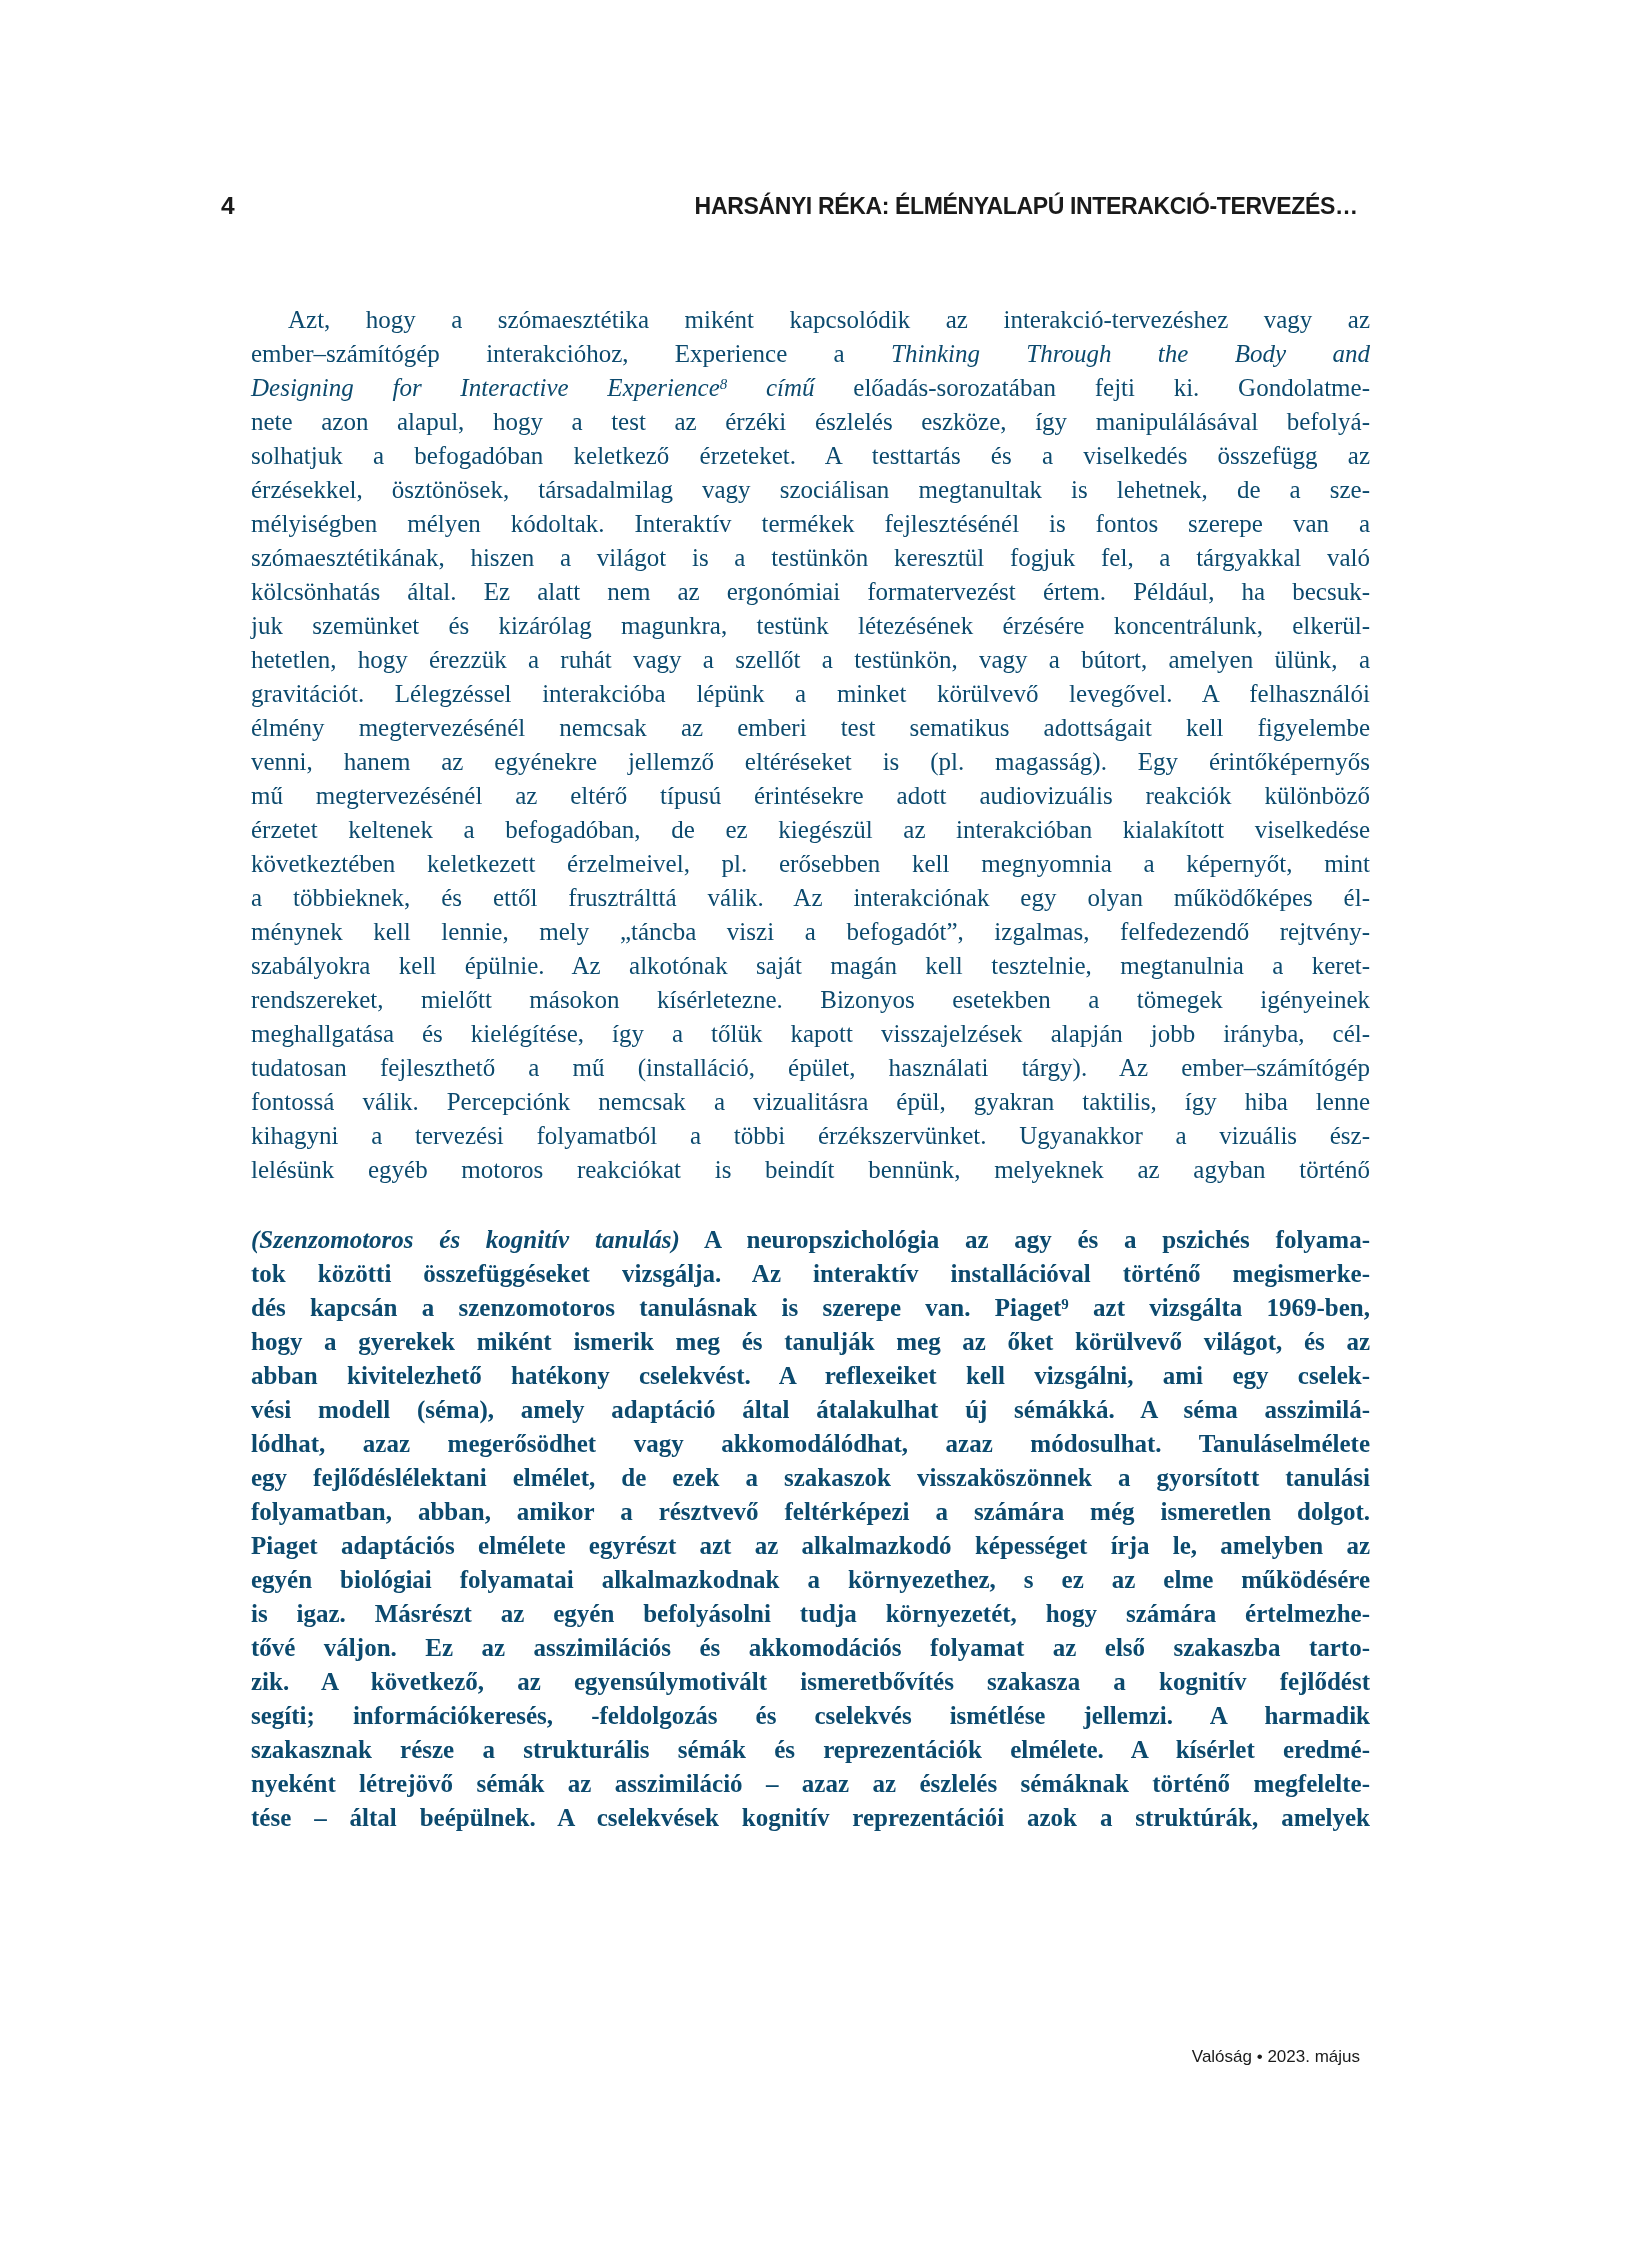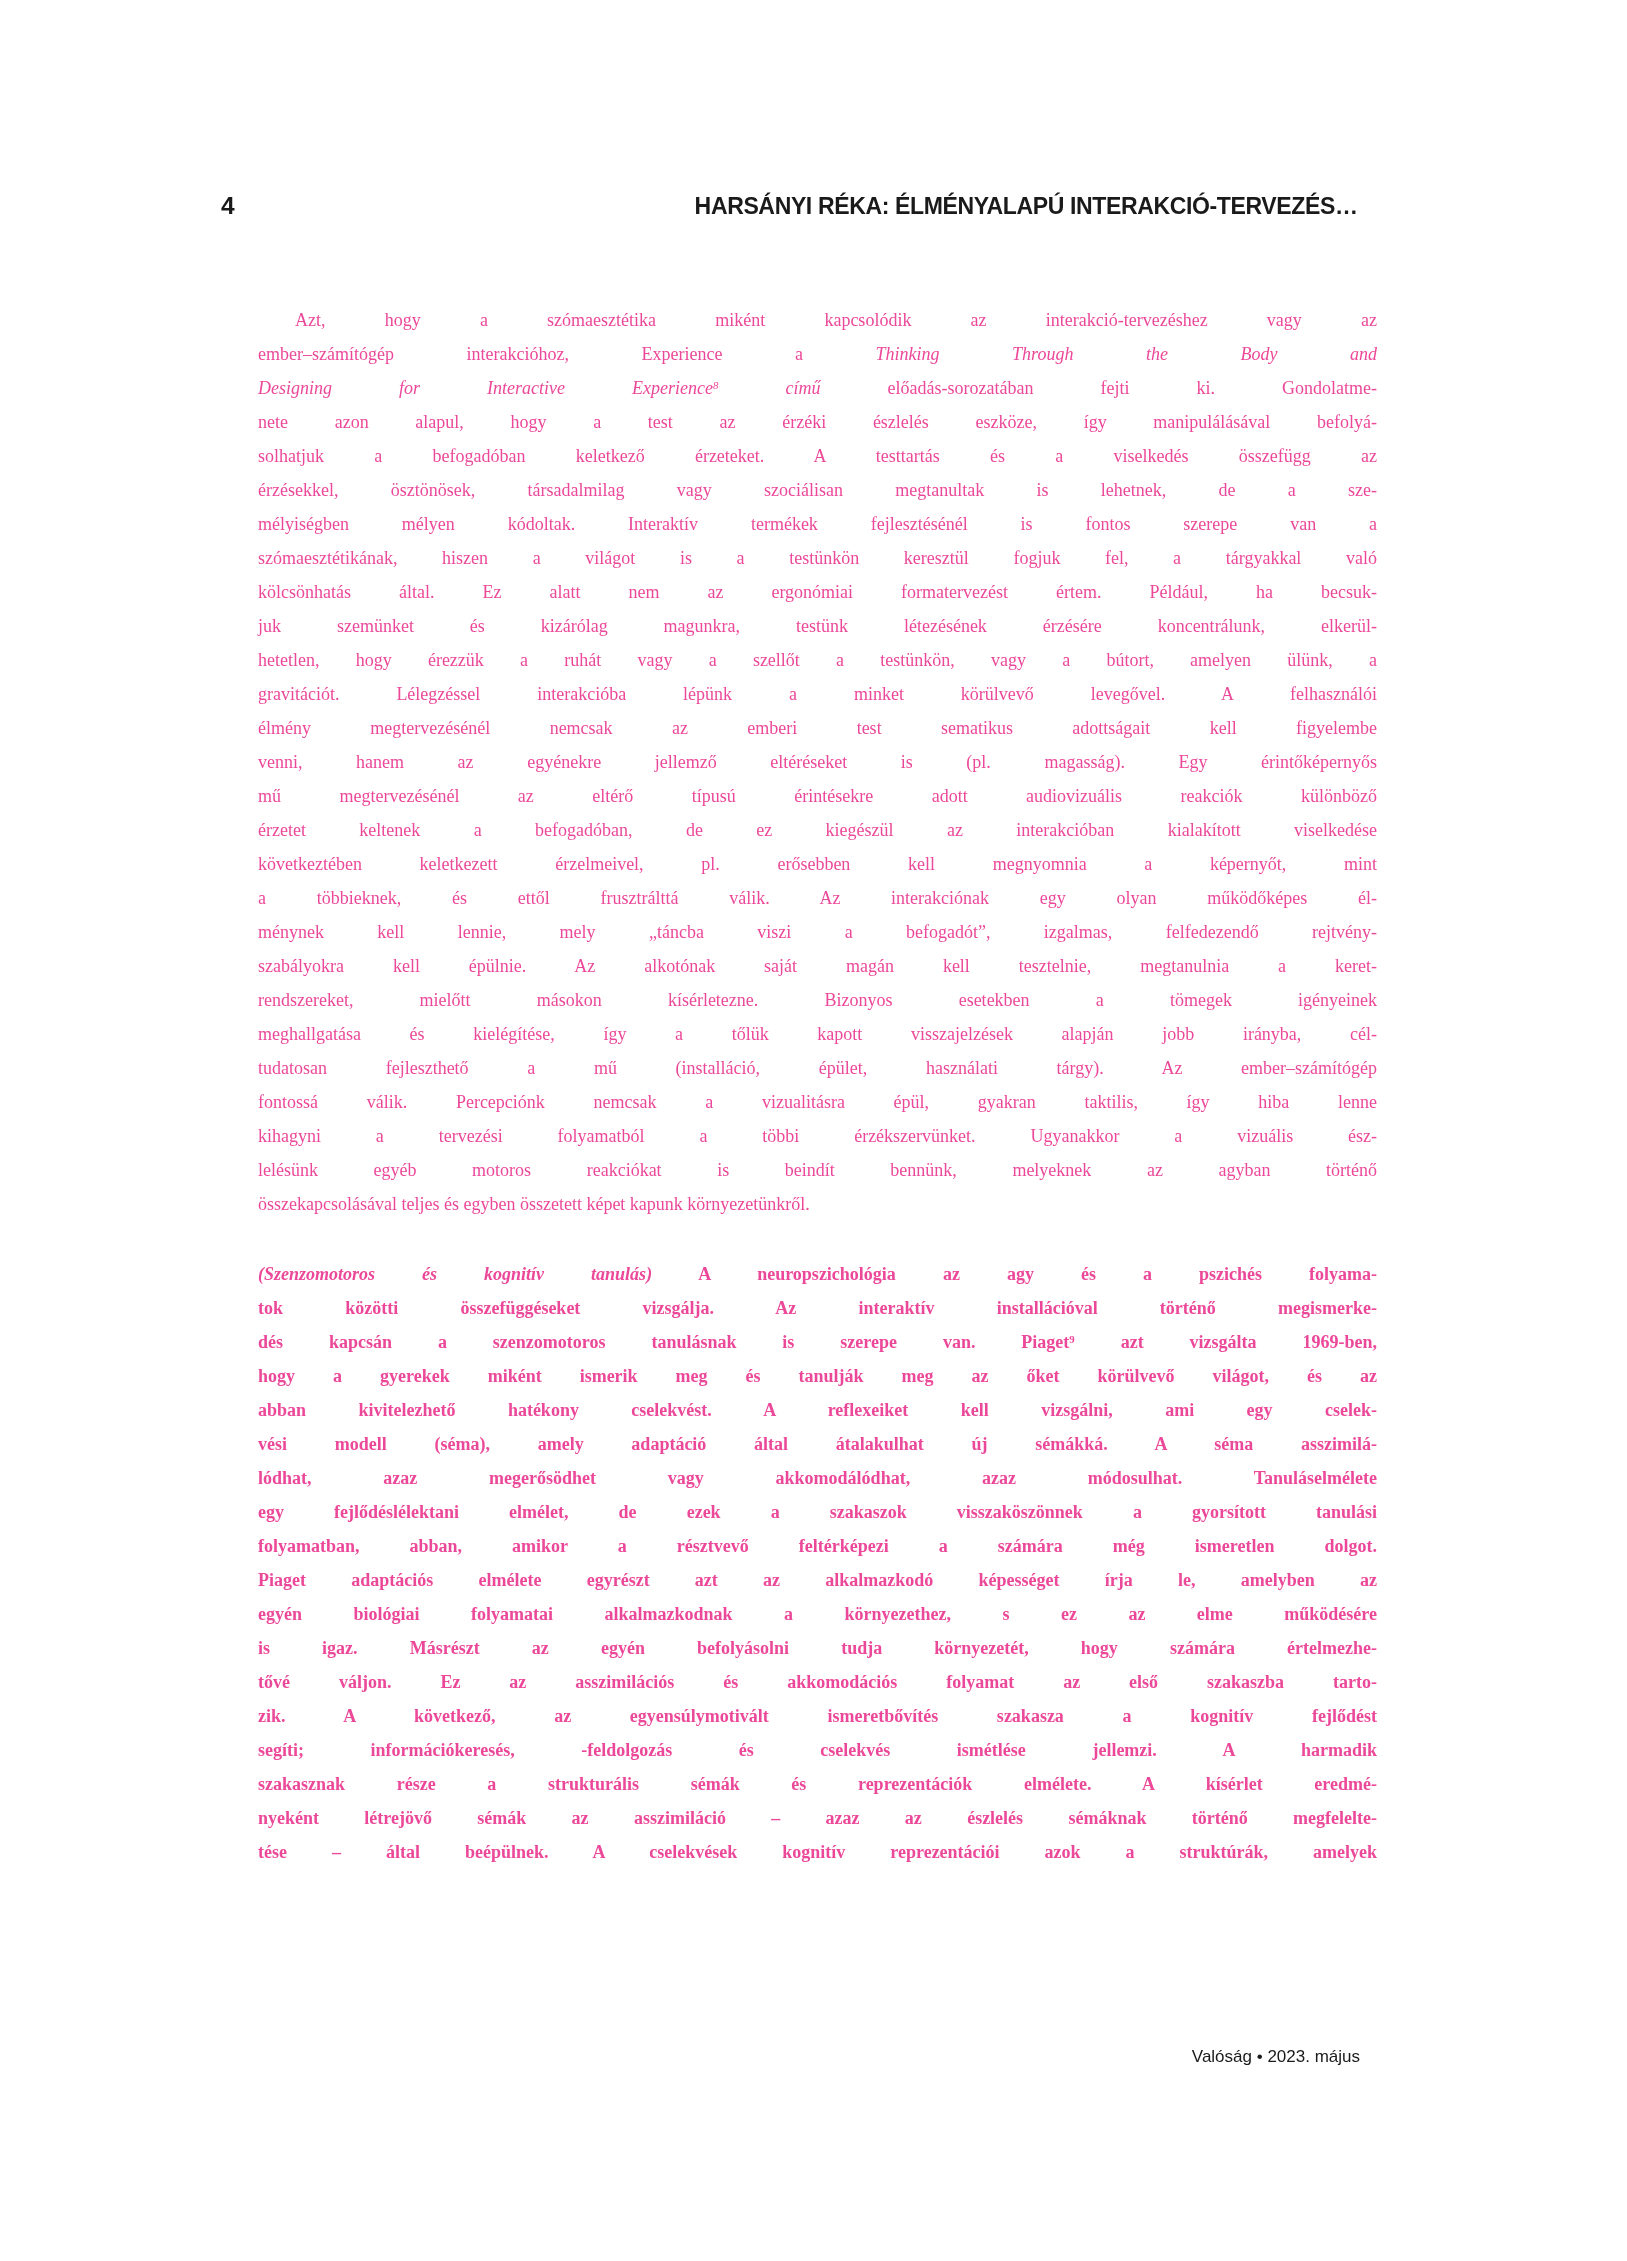--- a/index.html
+++ b/index.html
@@ -29,24 +29,24 @@
     font-size: 24.5px;
   }
   .running-header .running-title {
     margin-left: auto;
     white-space: nowrap;
     transform: scaleX(0.96);
     transform-origin: right center;
   }
   .body-text {
     position: absolute;
-    left: 258px; top: 303px; width: 1119px;
-    font-size: 18px;
+    left: 251px; top: 303px; width: 1119px;
+    font-size: 25px;
     line-height: 34px;
-    color: #ec4899;
+    color: #0c4a6e;
   }
   .para { margin: 0; }
   .para + .para { margin-top: 36px; font-weight: bold; }
   .line {
     text-align: justify;
     text-align-last: justify;
     white-space: normal;
   }
   .line.indent { text-indent: 37px; }
   .line.no-just { text-align-last: left; }
@@ -97,21 +97,20 @@
         <div class="line"><span>következtében keletkezett érzelmeivel, pl. erősebben kell megnyomnia a képernyőt, mint</span></div>
         <div class="line"><span>a többieknek, és ettől frusztrálttá válik. Az interakciónak egy olyan működőképes él-</span></div>
         <div class="line"><span>ménynek kell lennie, mely „táncba viszi a befogadót”, izgalmas, felfedezendő rejtvény-</span></div>
         <div class="line"><span>szabályokra kell épülnie. Az alkotónak saját magán kell tesztelnie, megtanulnia a keret-</span></div>
         <div class="line"><span>rendszereket, mielőtt másokon kísérletezne. Bizonyos esetekben a tömegek igényeinek</span></div>
         <div class="line"><span>meghallgatása és kielégítése, így a tőlük kapott visszajelzések alapján jobb irányba, cél-</span></div>
         <div class="line"><span>tudatosan fejleszthető a mű (installáció, épület, használati tárgy). Az ember–számítógép</span></div>
         <div class="line"><span>fontossá válik. Percepciónk nemcsak a vizualitásra épül, gyakran taktilis, így hiba lenne</span></div>
         <div class="line"><span>kihagyni a tervezési folyamatból a többi érzékszervünket. Ugyanakkor a vizuális ész-</span></div>
         <div class="line"><span>lelésünk egyéb motoros reakciókat is beindít bennünk, melyeknek az agyban történő</span></div>
-        <div class="line no-just"><span>összekapcsolásával teljes és egyben összetett képet kapunk környezetünkről.</span></div>
       </div>
       <div class="para">
         <div class="line"><span class="it">(Szenzomotoros és kognitív tanulás)</span><span> A neuropszichológia az agy és a pszichés folyama-</span></div>
         <div class="line"><span>tok közötti összefüggéseket vizsgálja. Az interaktív installációval történő megismerke-</span></div>
         <div class="line"><span>dés kapcsán a szenzomotoros tanulásnak is szerepe van. Piaget</span><span class="sup">9</span><span> azt vizsgálta 1969-ben,</span></div>
         <div class="line"><span>hogy a gyerekek miként ismerik meg és tanulják meg az őket körülvevő világot, és az</span></div>
         <div class="line"><span>abban kivitelezhető hatékony cselekvést. A reflexeiket kell vizsgálni, ami egy cselek-</span></div>
         <div class="line"><span>vési modell (séma), amely adaptáció által átalakulhat új sémákká. A séma asszimilá-</span></div>
         <div class="line"><span>lódhat, azaz megerősödhet vagy akkomodálódhat, azaz módosulhat. Tanuláselmélete</span></div>
         <div class="line"><span>egy fejlődéslélektani elmélet, de ezek a szakaszok visszaköszönnek a gyorsított tanulási</span></div>

